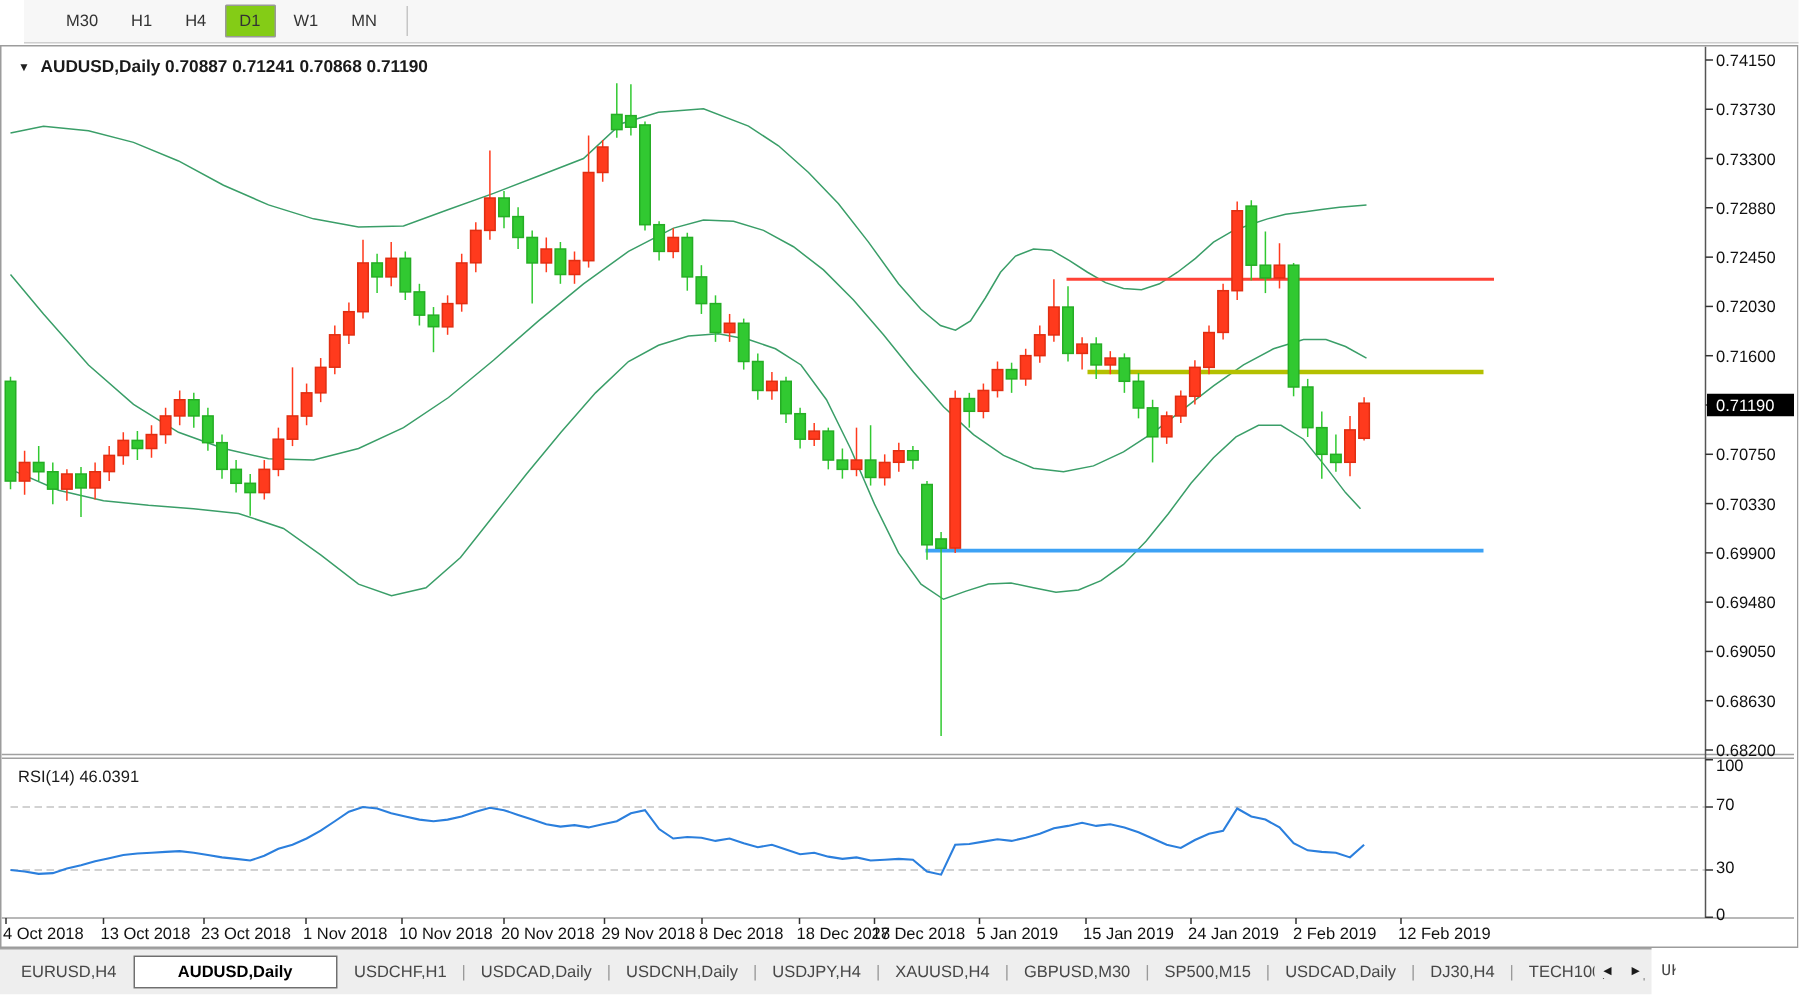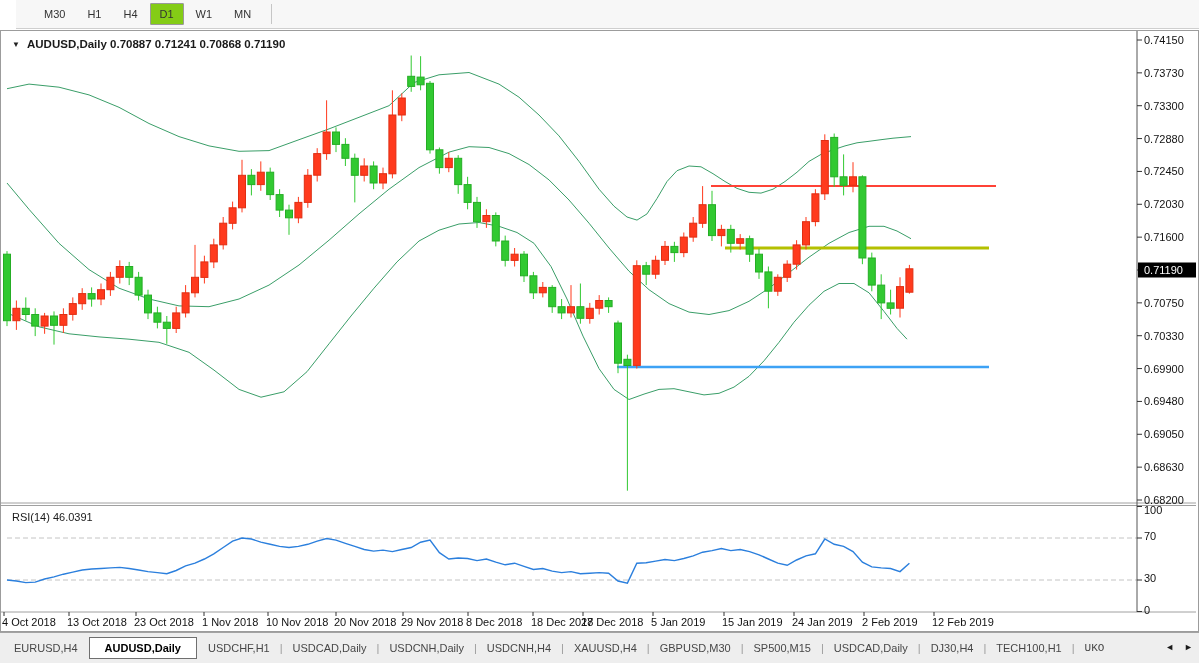--- a/index.html
+++ b/index.html
@@ -21,29 +21,29 @@
   .tf-btn.active{background:#84cc16;border:1px solid #999;}
   .toolbar-sep{width:1px;height:20px;background:#c6c6c6;margin:0 9px;}
   
   .chart-window{
     position:absolute;top:30px;left:0;width:1197px;height:600px;
     border:1px solid #9c9c9c;background:#fff;box-sizing:content-box;
   }
   .chart-window svg{display:block;}
   
   .tabbar{
-    position:absolute;top:632px;left:0;width:1199px;height:31px;
+    position:absolute;top:632px;left:0;width:1101px;height:31px;
     background:#eeeeee;border-top:1px solid #a2a2a2;
     display:flex;align-items:center;padding-left:5px;box-sizing:border-box;
     font-size:11px;color:#474747;
   }
   .tab{padding:5px 9px;white-space:nowrap;cursor:default;}
   .tab.active{
     background:#ffffff;border:1px solid #6f6f6f;color:#000;font-weight:bold;
-    padding:4px 15px;margin:0 2px;
+    padding:4px 29px;margin:0 2px;
   }
   .tab-sep{color:#9a9a9a;padding:0 1px;}
   .tab.truncated{overflow:hidden;max-width:40px;text-overflow:clip;font-family:Liberation Mono, monospace;}
   .tab-arrows{
     position:absolute;right:2px;top:9px;font-size:9px;color:#1a1a1a;
     display:flex;gap:10px;background:#eeeeee;padding:0 4px;
   }
   .tab-arrows span{cursor:default;}
 </style>
 </head>
@@ -365,21 +365,21 @@
 
 <div class="tabbar" id="tabbar">
   <span class="tab">EURUSD,H4</span>
     <span class="tab active">AUDUSD,Daily</span>
     <span class="tab">USDCHF,H1</span>
     <span class="tab-sep">|</span>
     <span class="tab">USDCAD,Daily</span>
     <span class="tab-sep">|</span>
     <span class="tab">USDCNH,Daily</span>
     <span class="tab-sep">|</span>
-    <span class="tab">USDCNH,H4</span>
+    <span class="tab">USDJPY,H4</span>
     <span class="tab-sep">|</span>
     <span class="tab">XAUUSD,H4</span>
     <span class="tab-sep">|</span>
     <span class="tab">GBPUSD,M30</span>
     <span class="tab-sep">|</span>
     <span class="tab">SP500,M15</span>
     <span class="tab-sep">|</span>
     <span class="tab">USDCAD,Daily</span>
     <span class="tab-sep">|</span>
     <span class="tab">DJ30,H4</span>

